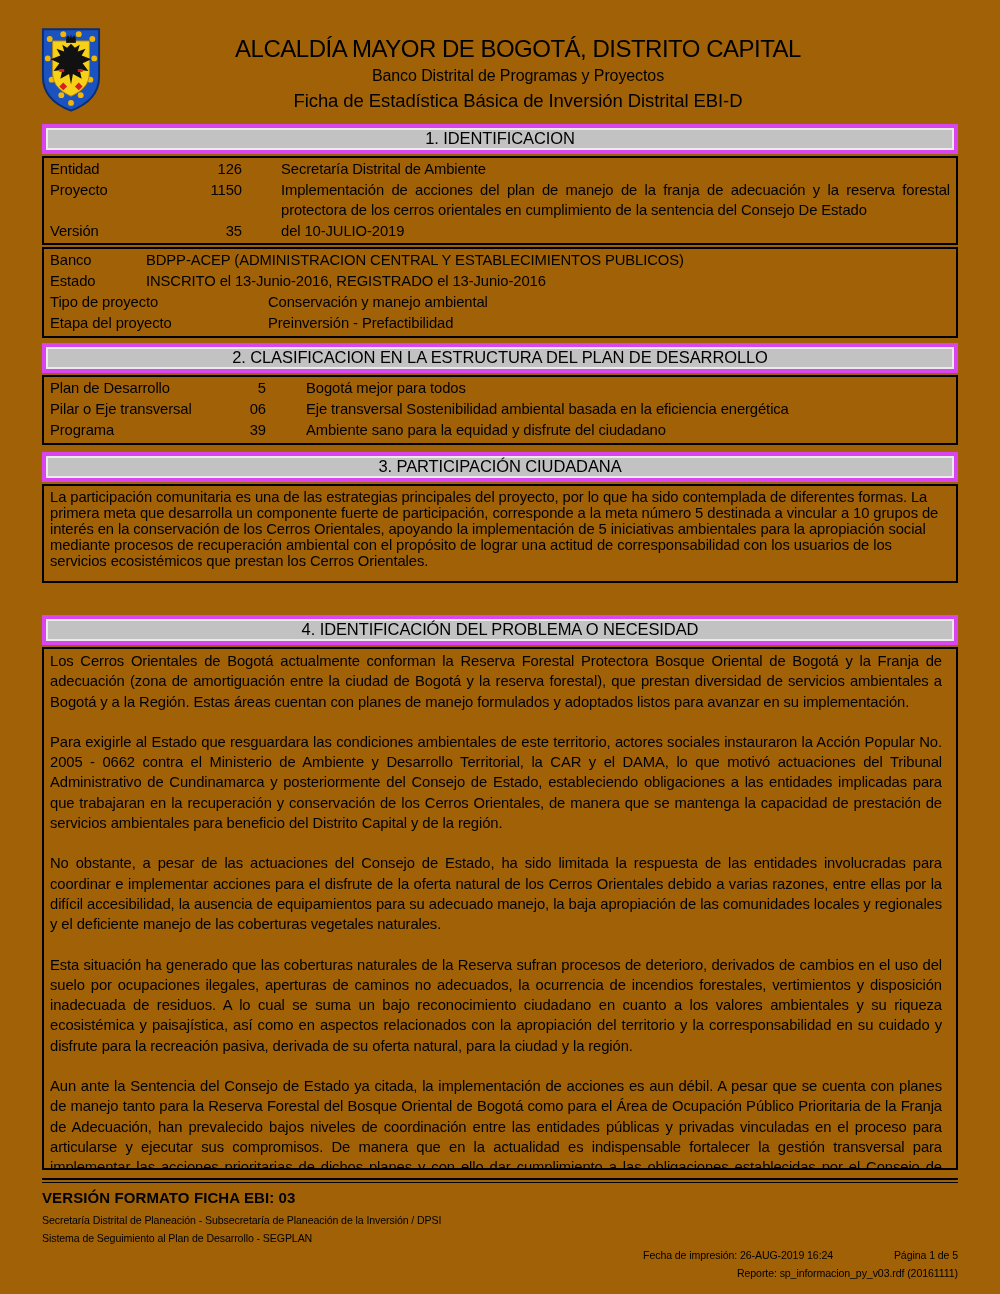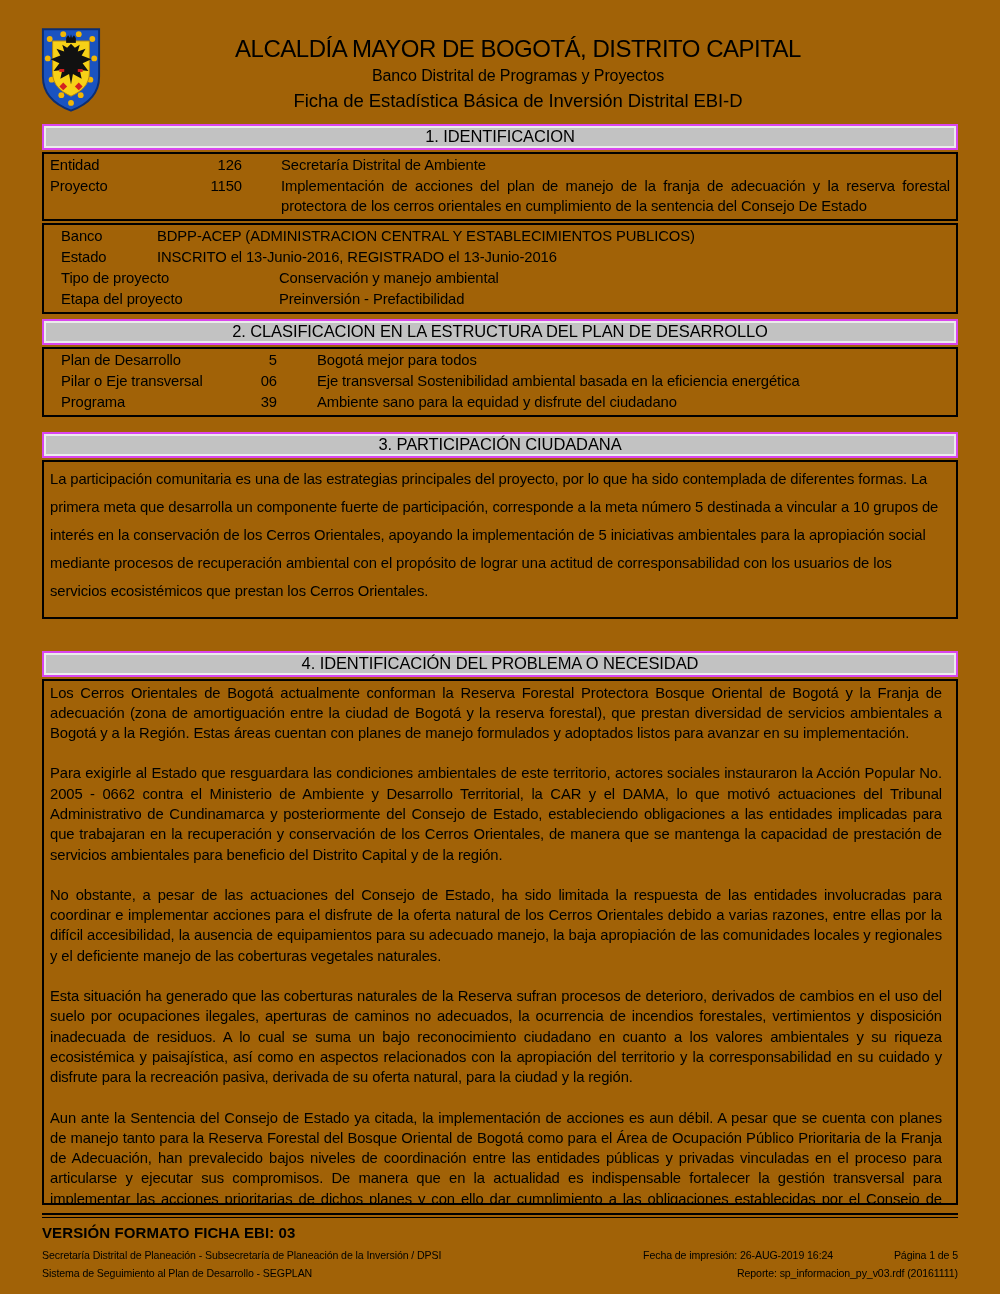--- a/index.html
+++ b/index.html
@@ -13,48 +13,48 @@
   }
   
   .hdr { position:relative; display:flex; min-height:94px; margin-bottom:4px; }
   .logo-wrap { width:64px; flex:none; margin-left:-2px; }
   .titles { flex:1; text-align:center; padding-top:8px; }
   .t1 { font-size:24px; line-height:30px; letter-spacing:-0.5px; }
   .t2 { font-size:16px; line-height:23px; }
   .t3 { font-size:18.5px; line-height:27px; }
   
   .bar {
-    background:#c2c2c2; border:2px solid #d946ef;
+    background:#c2c2c2; border:4px solid #d946ef;
     box-shadow: inset 0 0 0 2px #ebebeb;
     text-align:center; font-size:16.5px; line-height:19px;
     padding:1px 0 2px 0;
-  } .gap5 { margin-top:5px; } .gap7 { margin-top:15px; }
+  } .gap5 { margin-top:5px; } .gap7 { margin-top:7px; }
   .gap20 { margin-top:32px; }
   
   .box { border:2px solid #000; margin-top:2px; padding:1px 6px 2px 6px; font-size:14.8px; }
   .row { display:flex; line-height:20.5px;gap:32px; }
   .lab1 { width:116px; flex:none; }
   .num1 { width:44px; flex:none; text-align:right; }
   .txt1 { flex:1; margin-left:7px; }
   .just { text-align:justify; }
   .lab2a { width:64px; flex:none; }
   .lab2b { width:186px; flex:none; }
   .txt2 { flex:1; }
   .lab3 { width:158px; flex:none; }
   .num3 { width:26px; flex:none; text-align:right; }
   .txt3 { flex:1; margin-left:8px; }
-  .box2row { line-height:21px;margin-left:11px; }
-  .box3 { padding:3px 6px 12px 6px; line-height:28px; }
+  .box2row { line-height:21px; }
+  .box3 { padding:3px 6px 12px 6px; line-height:16px; }
   .sec4-box { flex:1; overflow:hidden; padding:2px 14px 4px 6px; }
   .sec4-box p { text-align:justify; line-height:20.3px; margin:0 0 20px 0; }
   .sec4-box p:last-child { margin-bottom:0; }
   
   .rule { border-top:2px solid #000; border-bottom:1px solid #000; height:5px; margin-top:8px; }
   .version { font-size:15px; font-weight:bold; letter-spacing:0.1px; margin-top:6px; }
-  .foot { display:flex; font-size:10.6px; line-height:17.5px; margin-top:6px; color:#000; }
+  .foot { display:flex; font-size:10.6px; line-height:17.5px; margin-top:6px; color:#000;flex-direction:column; }
   .foot-left { flex:1; }
   .foot-right { text-align:right; }
   .pagina { display:inline-block; margin-left:58px;text-align:right; }
 </style>
 </head>
 <body>
 
 <div class="page">
 
   <div class="hdr">
@@ -101,20 +101,25 @@
   <div class="box">
     <div class="row">
       <span class="lab1">Entidad</span>
       <span class="num1">126</span>
       <span class="txt1">Secretaría Distrital de Ambiente</span>
     </div>
     <div class="row">
       <span class="lab1">Proyecto</span>
       <span class="num1">1150</span>
       <span class="txt1 just">Implementación de acciones del plan de manejo de la franja de adecuación y la reserva forestal protectora de los cerros orientales en cumplimiento de la sentencia del Consejo De Estado</span>
+    </div>
+    <div class="row">
+      <span class="lab1">Versión</span>
+      <span class="num1">35</span>
+      <span class="txt1">del 10-JULIO-2019</span>
     </div>
   </div>
 
   <div class="box gap5">
     <div class="row box2row">
       <span class="lab2a">Banco</span>
       <span class="txt2">BDPP-ACEP (ADMINISTRACION CENTRAL Y ESTABLECIMIENTOS PUBLICOS)</span>
     </div>
     <div class="row box2row">
       <span class="lab2a">Estado</span>

